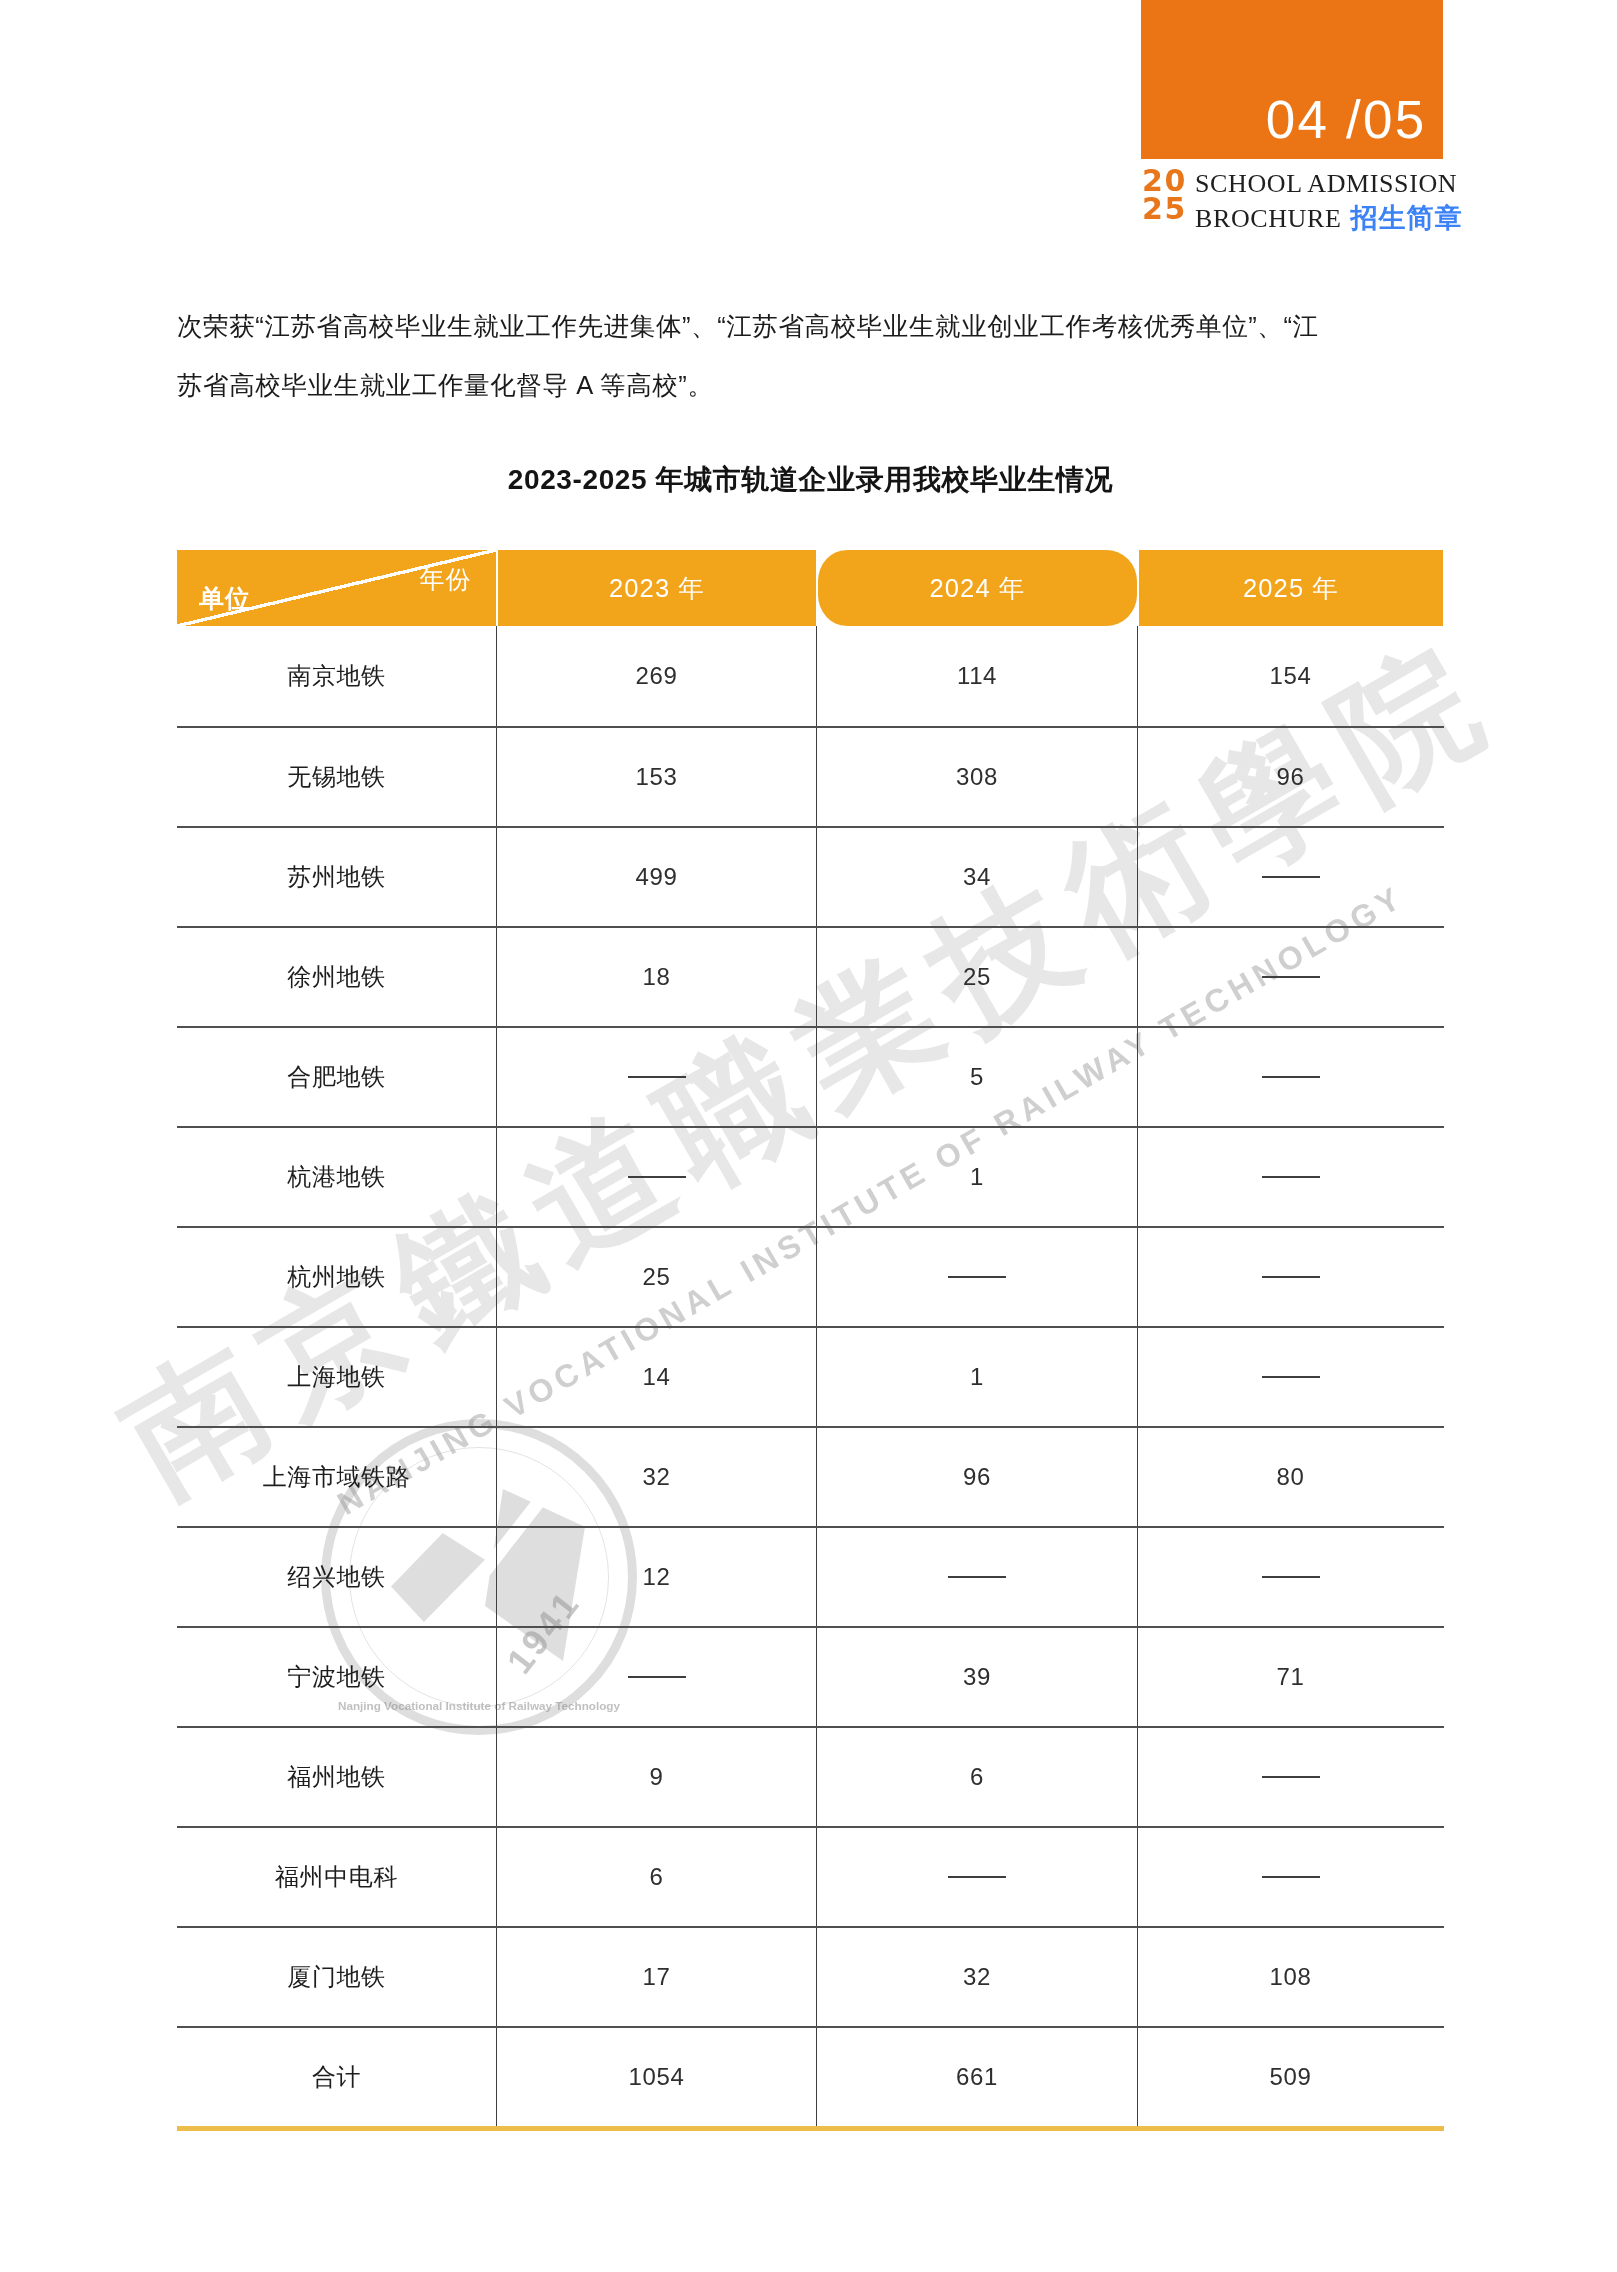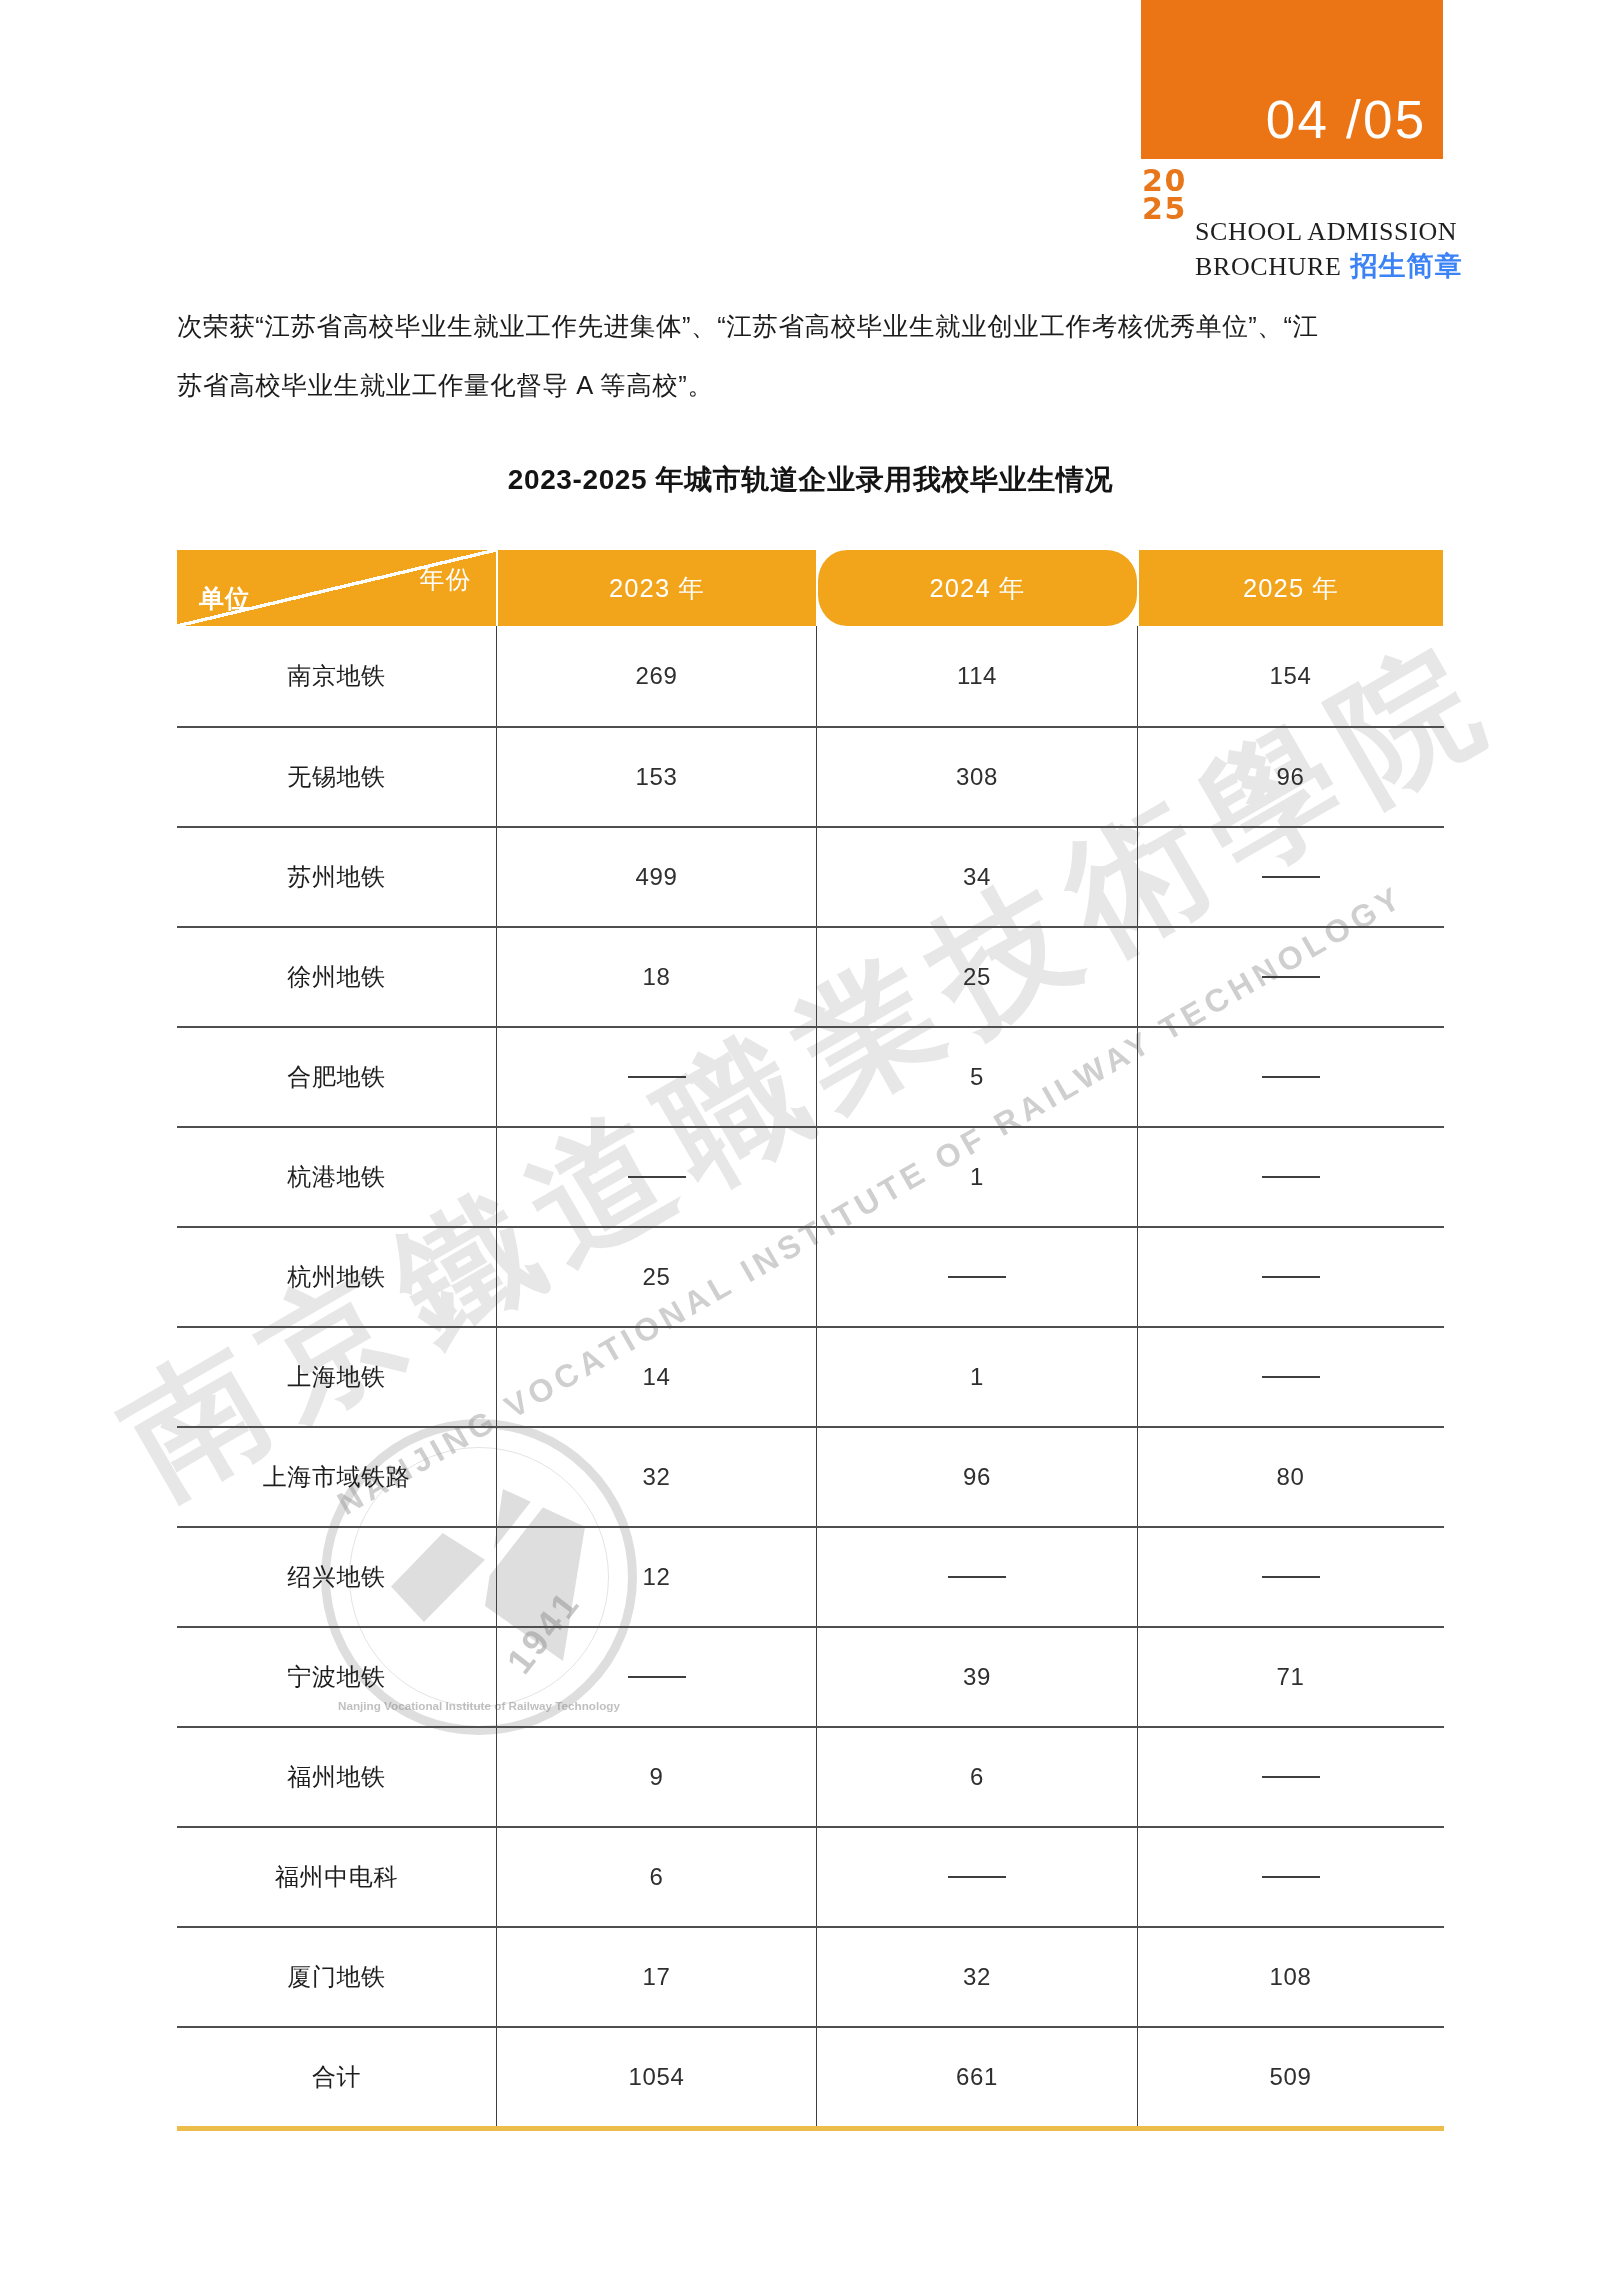--- a/index.html
+++ b/index.html
@@ -60,21 +60,21 @@
   .page-num{
     position:absolute;right:16.7px;bottom:9px;
     color:#ffffff;font-weight:300;font-size:53px;letter-spacing:2.2px;
   }
   .brand{position:absolute;left:1142px;top:167px;width:311px;height:89px;}
   .brand-year{
     float:left;width:43px;
     color:#E8761B;font-weight:800;font-size:30px;line-height:28px;letter-spacing:1.7px;
     font-family:"DejaVu Sans", sans-serif;text-align:left;
   }
-  .brand-text{margin-left:53px;margin-top:48px;}
+  .brand-text{margin-left:53px;}
   .bt1,.bt2{
     font-family:"Liberation Serif", serif;
     font-size:26px;line-height:34px;color:#1f1f1f;white-space:nowrap;letter-spacing:0.6px;
   }
   .bt-cn{
     font-family:"Liberation Sans", sans-serif;
     color:#3b82f6;font-weight:700;font-size:27px;margin-left:9px;letter-spacing:1.1px;
   }
 
   

